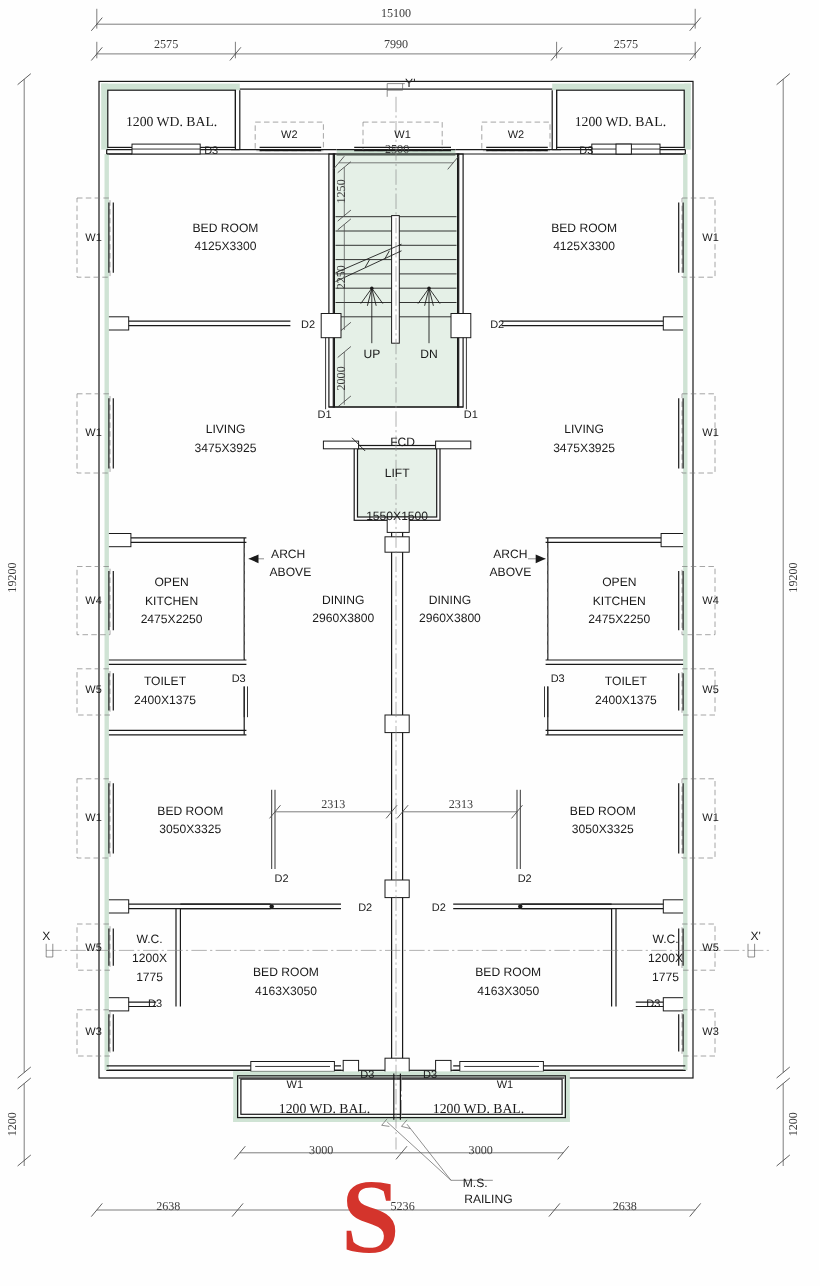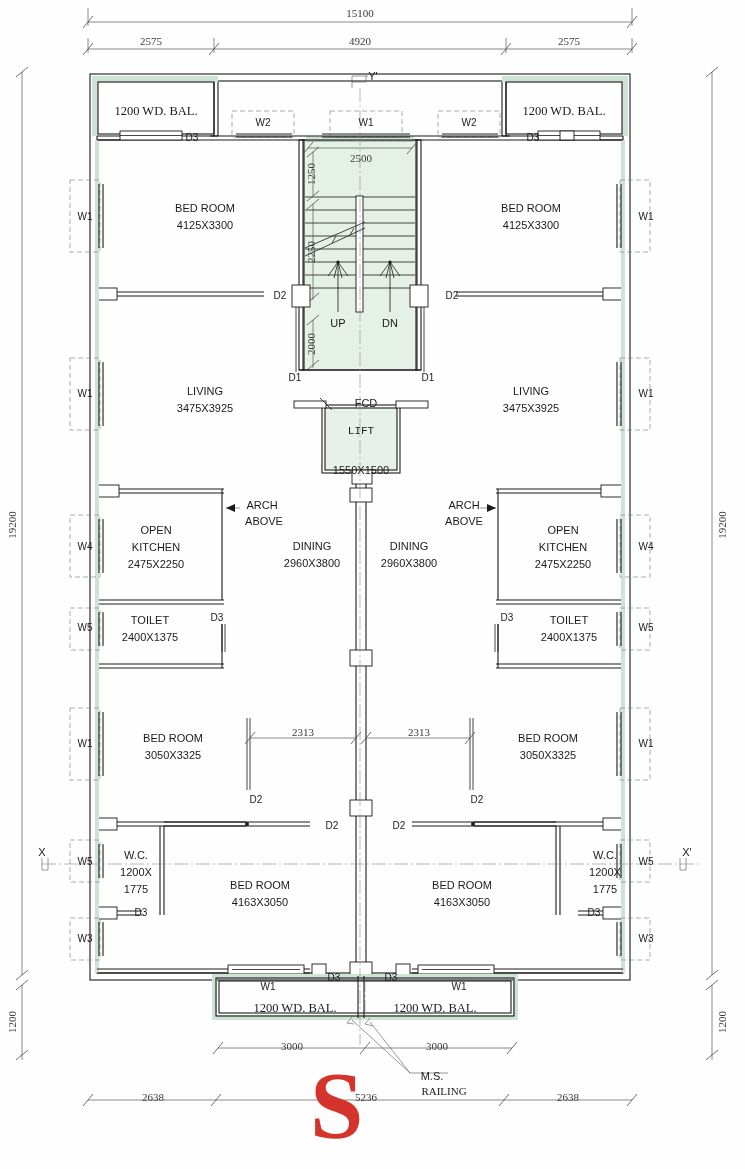--- a/index.html
+++ b/index.html
@@ -427,21 +427,21 @@
     <line class="thin" x1="42" y1="870" x2="48" y2="870"></line>
     <line class="thin" x1="680" y1="858" x2="680" y2="870"></line>
     <line class="thin" x1="686" y1="858" x2="686" y2="870"></line>
     <line class="thin" x1="680" y1="870" x2="686" y2="870"></line>
   </g>
 
 </svg>
 
 <div class="lbl dim ctr" style="left:360px;top:13px;">15100</div>
 <div class="lbl dim ctr" style="left:151px;top:41px;">2575</div>
-<div class="lbl dim ctr" style="left:360px;top:41px;">4920</div>
+<div class="lbl dim ctr" style="left:360px;top:41px;">7990</div>
 <div class="lbl dim ctr" style="left:569px;top:41px;">2575</div>
 
 <div class="lbl dim ctr rot" style="left:12px;top:525px;transform:translate(-50%,-50%) rotate(-90deg);">19200</div>
 <div class="lbl dim ctr rot" style="left:12px;top:1022px;transform:translate(-50%,-50%) rotate(-90deg);">1200</div>
 <div class="lbl dim ctr rot" style="left:722px;top:525px;transform:translate(-50%,-50%) rotate(-90deg);">19200</div>
 <div class="lbl dim ctr rot" style="left:722px;top:1022px;transform:translate(-50%,-50%) rotate(-90deg);">1200</div>
 
 <div class="lbl dim ctr" style="left:292px;top:1046px;">3000</div>
 <div class="lbl dim ctr" style="left:437px;top:1046px;">3000</div>
 
@@ -503,37 +503,37 @@
 <div class="lbl ctr" style="left:605px;top:855px;">W.C.</div>
 <div class="lbl ctr" style="left:605px;top:872px;">1200X</div>
 <div class="lbl ctr" style="left:605px;top:889px;">1775</div>
 
 <div class="lbl ctr" style="left:462px;top:885px;">BED ROOM</div>
 <div class="lbl ctr" style="left:462px;top:902px;">4163X3050</div>
 
 <div class="lbl ctr" style="left:409px;top:546px;">DINING</div>
 <div class="lbl ctr" style="left:409px;top:563px;">2960X3800</div>
 
-<div class="lbl ctr" style="left:361px;top:431px;font-family:Liberation Mono, monospace;">LIFT</div>
+<div class="lbl ctr" style="left:361px;top:431px;">LIFT</div>
 <div class="lbl ctr" style="left:361px;top:470px;">1550X1500</div>
 
 <div class="lbl ctr" style="left:338px;top:323px;">UP</div>
 <div class="lbl ctr" style="left:390px;top:323px;">DN</div>
-<div class="lbl dim ctr" style="left:361px;top:158px;text-align:center;">2500</div>
+<div class="lbl dim ctr" style="left:361px;top:136px;text-align:center;">2500</div>
 <div class="lbl dim ctr rot" style="left:311px;top:174px;transform:translate(-50%,-50%) rotate(-90deg);">1250</div>
 <div class="lbl dim ctr rot" style="left:311px;top:252px;transform:translate(-50%,-50%) rotate(-90deg);">2250</div>
 <div class="lbl dim ctr rot" style="left:311px;top:344px;transform:translate(-50%,-50%) rotate(-90deg);">2000</div>
 
 <div class="lbl ctr" style="left:366px;top:403px;">FCD</div>
 <div class="lbl ctr" style="left:262px;top:505px;">ARCH</div>
 <div class="lbl ctr" style="left:264px;top:521px;">ABOVE</div>
 <div class="lbl ctr" style="left:464px;top:505px;">ARCH</div>
 <div class="lbl ctr" style="left:464px;top:521px;">ABOVE</div>
 <div class="lbl ctr" style="left:432px;top:1076px;">M.S.</div>
-<div class="lbl ctr" style="left:444px;top:1091px;font-family:Liberation Serif, serif;">RAILING</div>
+<div class="lbl ctr" style="left:444px;top:1091px;">RAILING</div>
 
 <div class="lbl dim ctr" style="left:303px;top:732px;">2313</div>
 <div class="lbl dim ctr" style="left:419px;top:732px;">2313</div>
 
 <div class="lbl small ctr" style="left:85px;top:217px;">W1</div>
 <div class="lbl small ctr" style="left:85px;top:394px;">W1</div>
 <div class="lbl small ctr" style="left:85px;top:547px;">W4</div>
 <div class="lbl small ctr" style="left:85px;top:628px;">W5</div>
 <div class="lbl small ctr" style="left:85px;top:744px;">W1</div>
 <div class="lbl small ctr" style="left:85px;top:862px;">W5</div>

